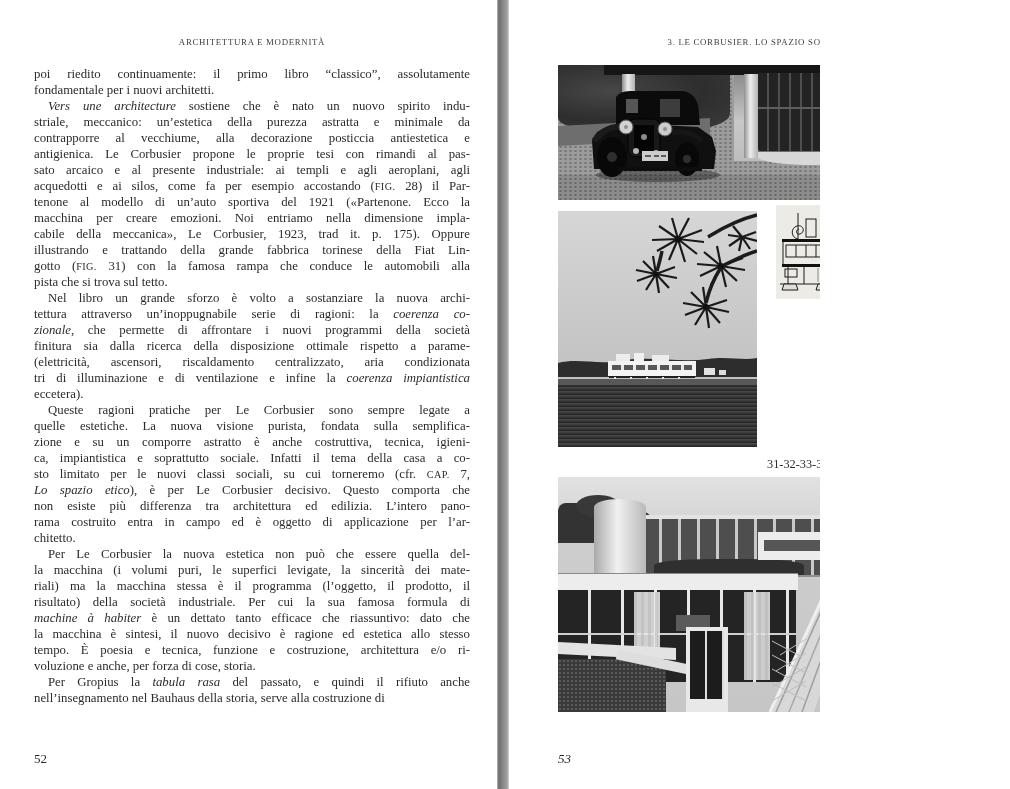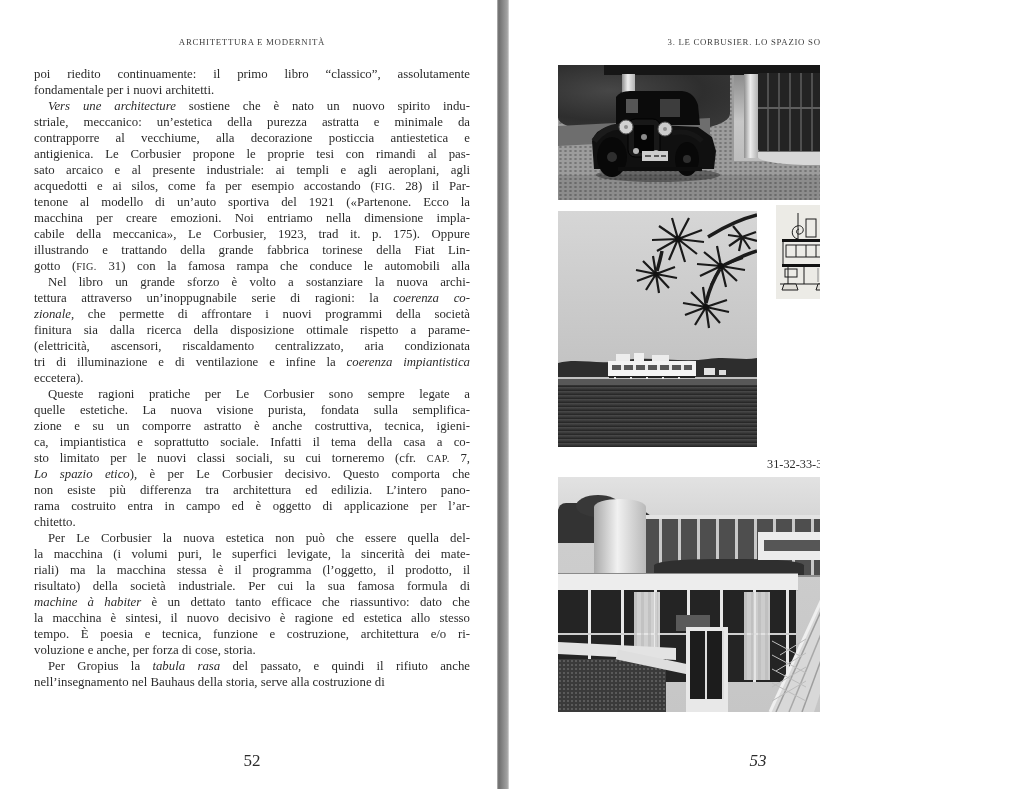--- a/index.html
+++ b/index.html
@@ -4,21 +4,21 @@
 <style>
   html,body { margin:0; padding:0; background:#ffffff; }
   .spread {
     position:relative; width:820px; height:789px; background:#ffffff;
     font-family:"Liberation Serif", serif; color:#2b2b2b; overflow:hidden;
   }
   .rhead {
     position:absolute; font-size:8.8px; letter-spacing:0.7px; color:#3e3e3e;
     text-align:center; white-space:nowrap;
   }
-  .pagenum { position:absolute; font-size:17px; color:#2b2b2b; text-align:center; }
+  .pagenum { position:absolute; font-size:13px; color:#2b2b2b; }
   .bodytext { position:absolute; left:34px; top:67px; width:436px; }
   .line { white-space:nowrap; overflow:hidden; height:16px; font-size:12.8px; }
   .just { text-align:justify; text-align-last:justify; }
   .ind  { text-indent:14px; }
   .seg-i { font-style:italic; }
   .seg-sc { font-size:0.8em; letter-spacing:0.4px;margin-top:12px; }
   .caption { position:absolute; left:767px; top:437px; width:192px; }
   .cap-line { font-size:12.3px; line-height:15.5px; white-space:nowrap; overflow:hidden;margin-top:20px; }
   .fig { position:absolute; overflow:hidden; }
   .fig > div, .fig > svg { position:absolute; }
@@ -45,20 +45,21 @@
       <div class="line just"><span>striale, meccanico: un’estetica della purezza astratta e minimale da</span></div>
       <div class="line just"><span>contrapporre al vecchiume, alla decorazione posticcia antiestetica e</span></div>
       <div class="line just"><span>antigienica. Le Corbusier propone le proprie tesi con rimandi al pas-</span></div>
       <div class="line just"><span>sato arcaico e al presente industriale: ai templi e agli aeroplani, agli</span></div>
       <div class="line just"><span>acquedotti e ai silos, come fa per esempio accostando (</span><span class="seg-sc">FIG.</span><span> 28) il Par-</span></div>
       <div class="line just"><span>tenone al modello di un’auto sportiva del 1921 («Partenone. Ecco la</span></div>
       <div class="line just"><span>macchina per creare emozioni. Noi entriamo nella dimensione impla-</span></div>
       <div class="line just"><span>cabile della meccanica», Le Corbusier, 1923, trad it. p. 175). Oppure</span></div>
       <div class="line just"><span>illustrando e trattando della grande fabbrica torinese della Fiat Lin-</span></div>
       <div class="line just"><span>gotto (</span><span class="seg-sc">FIG.</span><span> 31) con la famosa rampa che conduce le automobili alla</span></div>
+      <div class="line"><span>pista che si trova sul tetto.</span></div>
       <div class="line just ind"><span>Nel libro un grande sforzo è volto a sostanziare la nuova archi-</span></div>
       <div class="line just"><span>tettura attraverso un’inoppugnabile serie di ragioni: la </span><span class="seg-i">coerenza co-</span></div>
       <div class="line just"><span class="seg-i">zionale</span><span>, che permette di affrontare i nuovi programmi della società</span></div>
       <div class="line just"><span>finitura sia dalla ricerca della disposizione ottimale rispetto a parame-</span></div>
       <div class="line just"><span>(elettricità, ascensori, riscaldamento centralizzato, aria condizionata</span></div>
       <div class="line just"><span>tri di illuminazione e di ventilazione e infine la </span><span class="seg-i">coerenza impiantistica</span></div>
       <div class="line"><span>eccetera).</span></div>
       <div class="line just ind"><span>Queste ragioni pratiche per Le Corbusier sono sempre legate a</span></div>
       <div class="line just"><span>quelle estetiche. La nuova visione purista, fondata sulla semplifica-</span></div>
       <div class="line just"><span>zione e su un comporre astratto è anche costruttiva, tecnica, igieni-</span></div>

